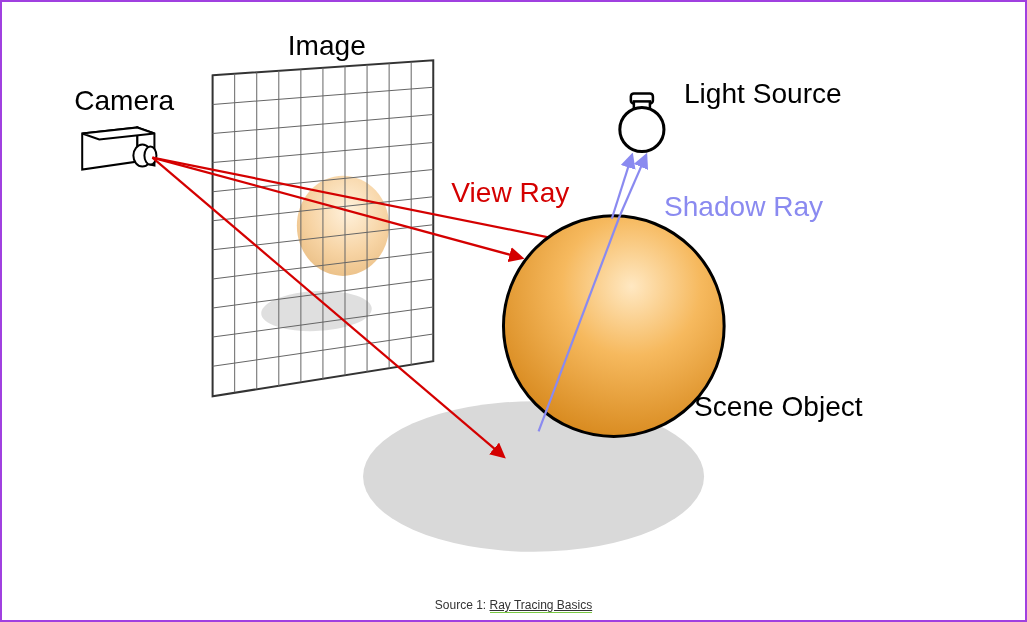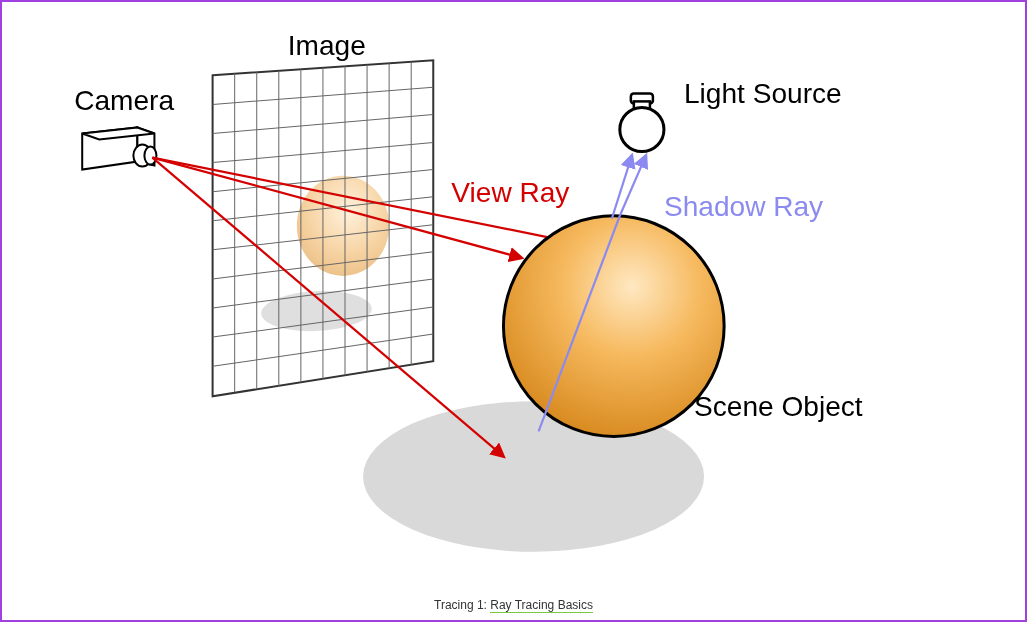--- a/index.html
+++ b/index.html
@@ -26,20 +26,21 @@
       position: absolute;
       bottom: 8px;
       left: 0;
       right: 0;
       text-align: center;
       font-size: 12px;
       color: #333;
     }
     .caption .link {
       color: #333;
+      text-decoration: underline;
       border-bottom: 1px solid #7ac943;
       cursor: pointer;
     }
     .lbl {
       font-size: 28px;
       fill: #000;
       font-family: Arial, Helvetica, sans-serif;
     }
     .lbl-red { fill: #d40000; }
     .lbl-shadow { fill: #8a8af0; }
@@ -135,14 +136,14 @@
     <text class="lbl" x="62" y="95">Camera</text>
     <text class="lbl" x="275" y="40">Image</text>
     <text class="lbl lbl-red" x="438" y="186">View Ray</text>
     <text class="lbl lbl-shadow" x="650" y="200">Shadow Ray</text>
     <text class="lbl" x="670" y="88">Light Source</text>
     <text class="lbl" x="680" y="400">Scene Object</text>
   </svg>
 </div>
 
 <div class="caption">
-  <span>Tracing 1: </span><span class="link">Ray Tracing Basics</span>
+  <span>Source 1: </span><span class="link">Ray Tracing Basics</span>
 </div>
 
 </body></html>

